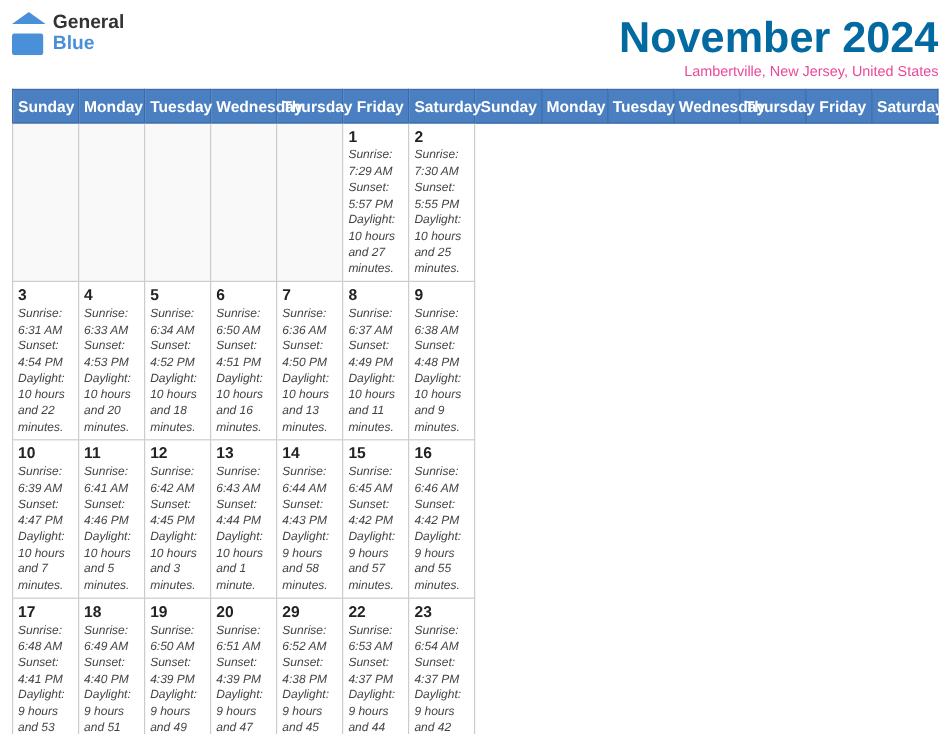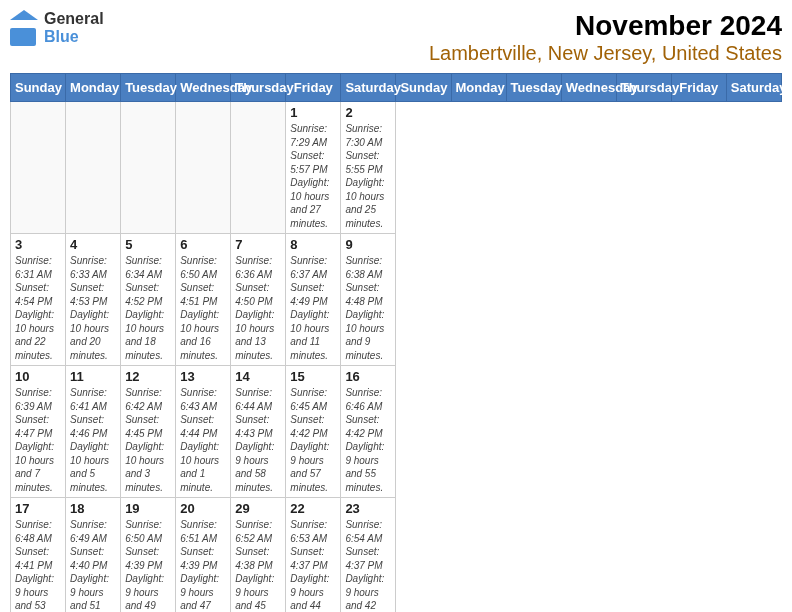--- a/index.html
+++ b/index.html
@@ -18,41 +18,41 @@
     }
     .logo {
       display: flex;
       flex-direction: column;
       align-items: flex-start;
     }
     .title-section {
       text-align: right;
     }
     .month-title {
-      font-size: 28px;
+      font-size: 36px;
       font-weight: bold;
-      color: #000000;
+      color: #0369a1;
     }
     .location {
-      font-size: 20px;
-      color: #a16207;
+      font-size: 12px;
+      color: #ec4899;
       margin-left: 16px;
     }
     table {
       width: 100%;
       border-collapse: collapse;
       table-layout: fixed;
     }
     th {
       background-color: #4a7fc1;
       color: #fff;
       font-size: 13px;
       font-weight: bold;
       padding: 6px 4px;
-      text-align: center;
+      text-align: right;
       border: 1px solid #3a6aa8;
     }
     td {
       border: 1px solid #ccc;
       vertical-align: top;
       padding: 3px 4px;
       font-size: 10.5px;
       color: #333;
       height: 80px;
       background: #fff;

